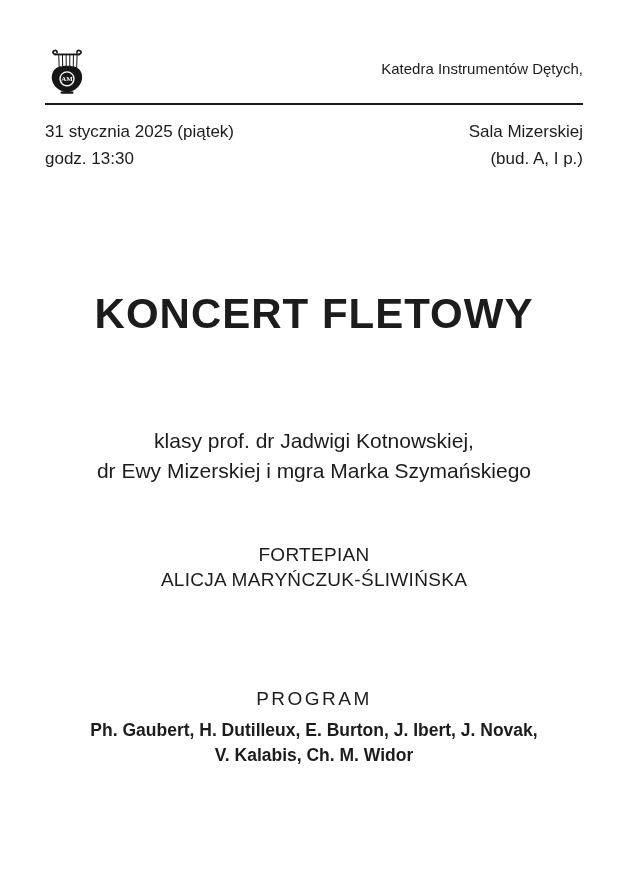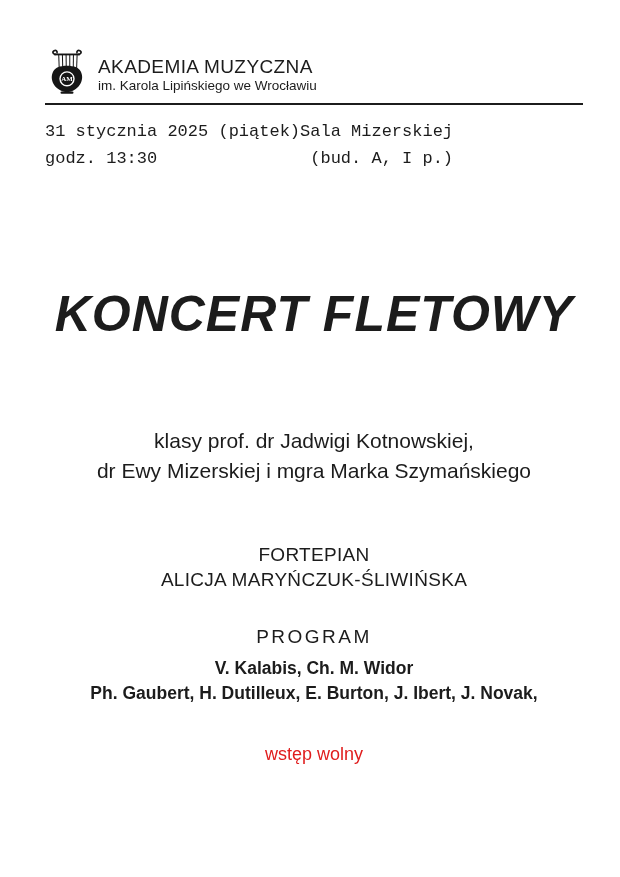--- a/index.html
+++ b/index.html
@@ -62,55 +62,54 @@
 
   .rule {
     border: none;
     border-top: 2px solid #1c1c1c;
     margin: 9px 0 0 0;
   }
 
   
   .meta {
     display: flex;
+    justify-content: space-between;
     margin-top: 13px;
     font-size: 17px;
     line-height: 27px;
-    font-family: Liberation Mono, monospace;
   }
   .meta-right {
     text-align: right;
   }
 
   
   .center {
     text-align: center;
   }
   .title {
     margin: 118px 0 0 0;
-    font-size: 50px;
+    font-size: 42px;
     font-weight: bold;
     letter-spacing: 1px;
     line-height: 48px;
     white-space: nowrap;
-    font-style: italic;
   }
   .classes {
     margin-top: 88px;
     font-size: 21px;
     line-height: 30px;
   }
   .piano {
     margin-top: 56px;
     font-size: 19px;
     line-height: 25px;
     letter-spacing: 0.3px;
   }
   .program-heading {
-    margin-top: 32px;
+    margin-top: 94px;
     font-size: 19px;
     letter-spacing: 2.5px;
     line-height: 26px;
   }
   .composers {
     margin-top: 6px;
     font-size: 17.5px;
     font-weight: bold;
     line-height: 25px;
   }
@@ -141,26 +140,23 @@
         <line x1="29" y1="7" x2="28.8" y2="23" stroke="#161616" stroke-width="1.1"></line>
         <line x1="33" y1="7" x2="32.4" y2="24" stroke="#161616" stroke-width="1.1"></line>
 
         <path d="M12 21 C3.5 25 3 38 12.5 44.5 C16 47 19.5 48 22 48 C24.5 48 28 47 31.5 44.5 C41 38 40.5 25 32 21 C26.5 18.8 17.5 18.8 12 21 Z" fill="#161616"></path>
 
         <rect x="15" y="47.2" width="14" height="2.4" rx="1" fill="#161616"></rect>
 
         <circle cx="22" cy="33.5" r="7.6" fill="none" stroke="#ffffff" stroke-width="1.5"></circle>
         <text x="22" y="36.4" text-anchor="middle" font-size="7.5" font-weight="bold" font-family="Liberation Serif, serif" fill="#ffffff">AM</text>
       </svg>
-      <div class="brand-text">
-        <div class="brand-name">AKADEMIA MUZYCZNA</div>
-        <div class="brand-sub">im. Karola Lipińskiego we Wrocławiu</div>
-      </div>
     </div>
     <div class="department">
+      <div>Katedra Instrumentów Dętych,</div>
     </div>
   </div>
 
   <hr class="rule">
 
   <div class="meta">
     <div class="meta-left">
       <div>31 stycznia 2025 (piątek)</div>
       <div>godz. 13:30</div>
     </div>
@@ -177,19 +173,18 @@
     <div>dr Ewy Mizerskiej i mgra Marka Szymańskiego</div>
   </div>
 
   <div class="piano center">
     <div>FORTEPIAN</div>
     <div>ALICJA MARYŃCZUK-ŚLIWIŃSKA</div>
   </div>
 
   <div class="program-heading center">PROGRAM</div>
   <div class="composers center">
+    <div>Ph. Gaubert, H. Dutilleux, E. Burton, J. Ibert, J. Novak,</div>
     <div>V. Kalabis, Ch. M. Widor</div>
-    <div>Ph. Gaubert, H. Dutilleux, E. Burton, J. Ibert, J. Novak,</div>
   </div>
 
-  <div class="admission center" style="color: rgb(224, 29, 29);">wstęp wolny</div>
 
 </div>
 
 </body></html>

